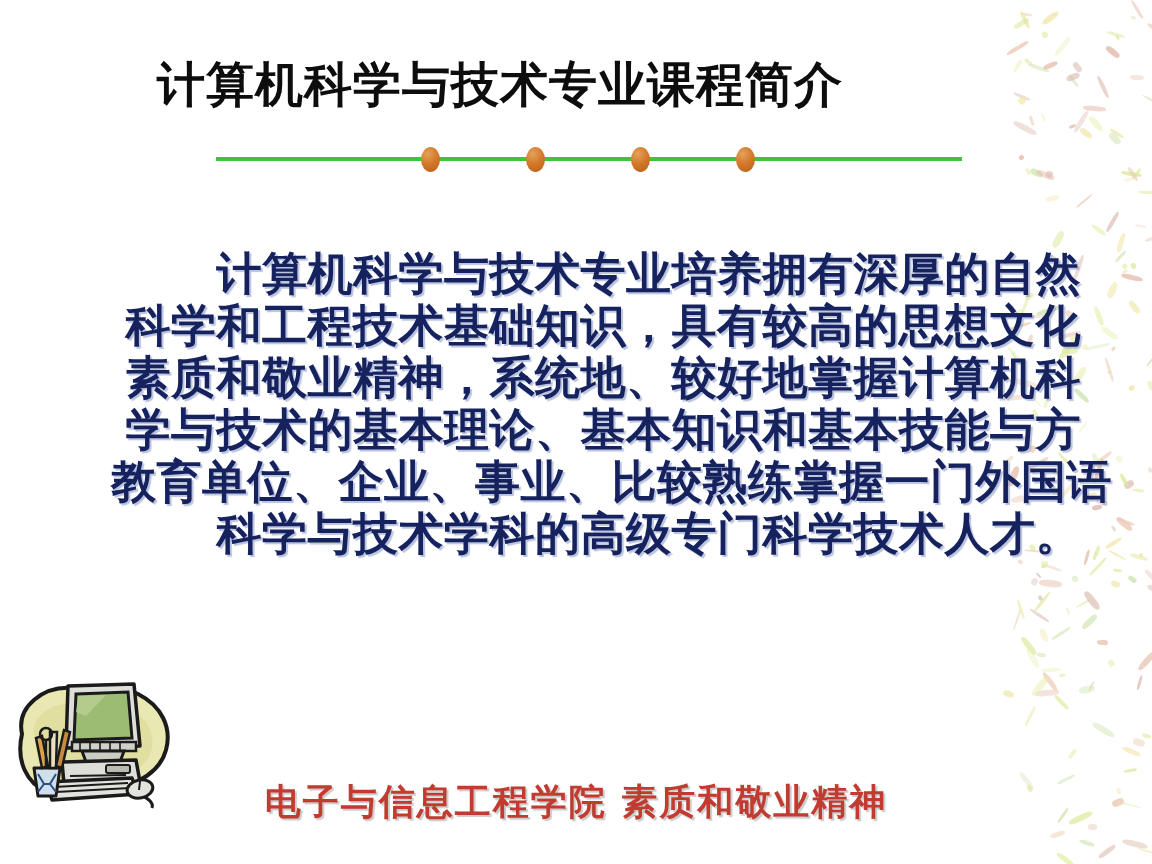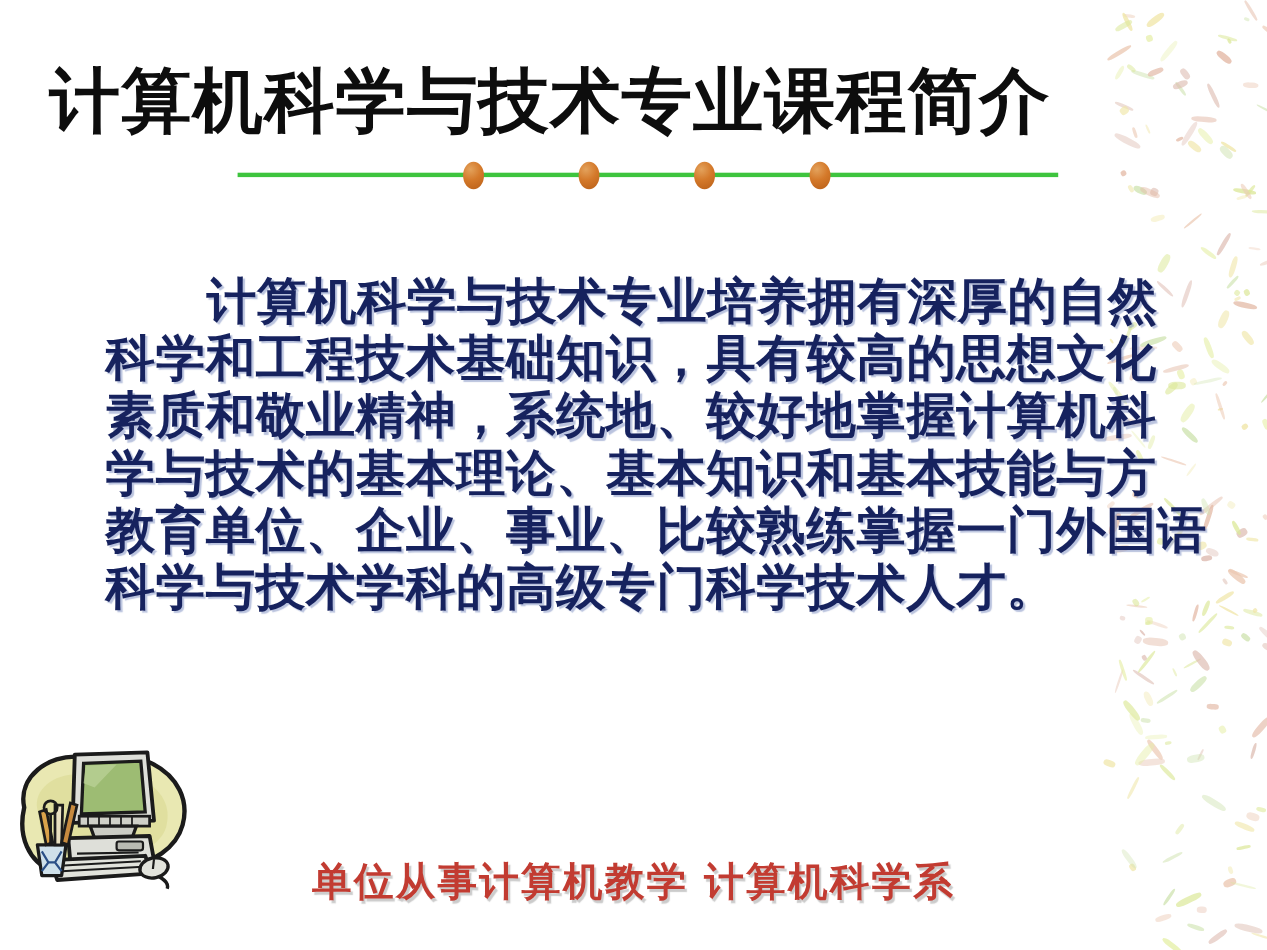--- a/index.html
+++ b/index.html
@@ -42,21 +42,21 @@
   #title-block {
     position: absolute;
     top: 58px;
     left: 0;
     width: 1000px;
     text-align: center;
     z-index: 3;
   }
   #slide-title {
     display: inline-block;
-    font-size: 64px;
+    font-size: 48px;
     font-weight: bold;
     color: #0d0d0d;
     letter-spacing: 1px;
     line-height: 1.1;
     white-space: nowrap;
     font-family: "DejaVu Sans", "Liberation Sans", sans-serif;
   }
 
   
   #divider {
@@ -96,23 +96,24 @@
     white-space: nowrap;
     z-index: 3;
     text-shadow: 2px 2px 0 rgba(150,160,200,0.45);
     font-family: "DejaVu Sans", "Liberation Sans", sans-serif;
   }
 
   
   #body-block {
     position: absolute;
     top: 248px;
-    left: 96px;
+    left: 111px;
     width: 970px;
     z-index: 2;
+    text-align: right;
   }
   .body-line {
     font-size: 45px;
     font-weight: bold;
     color: #16225e;
     line-height: 52px;
     height: 52px;
     white-space: nowrap;
     letter-spacing: 0.5px;
     text-shadow: 2px 2px 1px rgba(130,145,195,0.55);
@@ -410,15 +411,15 @@
       <path d="M32 102 L38 112 L32 120 M50 102 L44 112 L50 120 M38 112 L44 112" fill="none" stroke="#2b4f86" stroke-width="2"></path>
 
       <path d="M36 96 L30 66 L36 64 L42 94 Z" fill="#d9a24a" stroke="#1b1b1b" stroke-width="2.5"></path>
       <path d="M44 96 L44 60 L51 60 L50 96 Z" fill="#e8e0c0" stroke="#1b1b1b" stroke-width="2.5"></path>
       <path d="M50 94 L58 58 L64 60 L56 96 Z" fill="#c78a3f" stroke="#1b1b1b" stroke-width="2.5"></path>
       <circle cx="40" cy="62" r="6" fill="none" stroke="#1b1b1b" stroke-width="2.5"></circle>
       <line x1="40" y1="68" x2="40" y2="96" stroke="#1b1b1b" stroke-width="2.5"></line>
     </svg>
   </div>
 
-  <div id="footer-text">单位从事计算机教学 计算机科学系</div>
+  <div id="footer-text">电子与信息工程学院 素质和敬业精神</div>
 
 </div>
 
 </body></html>

